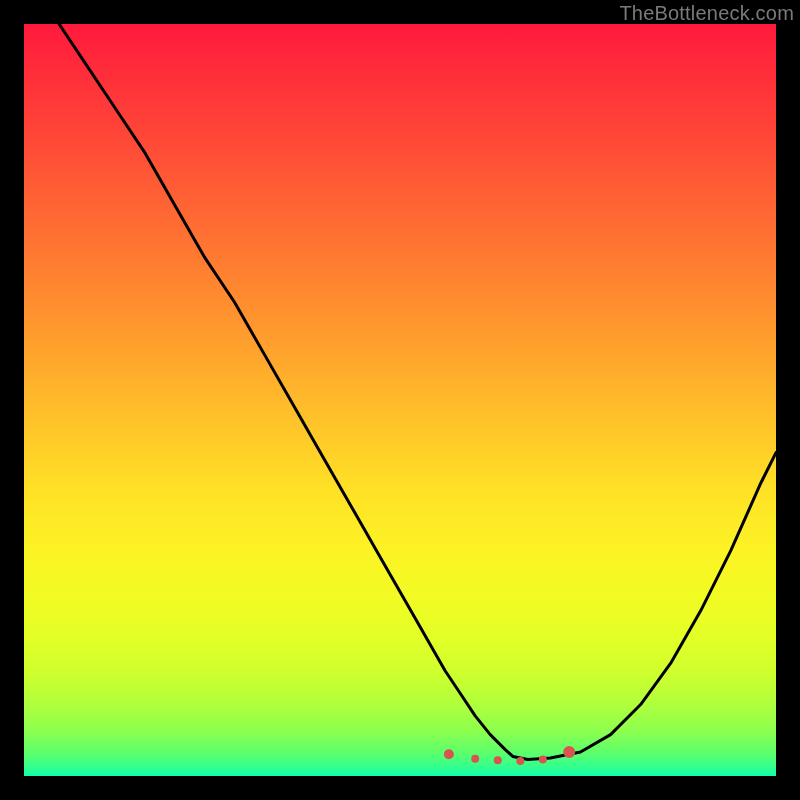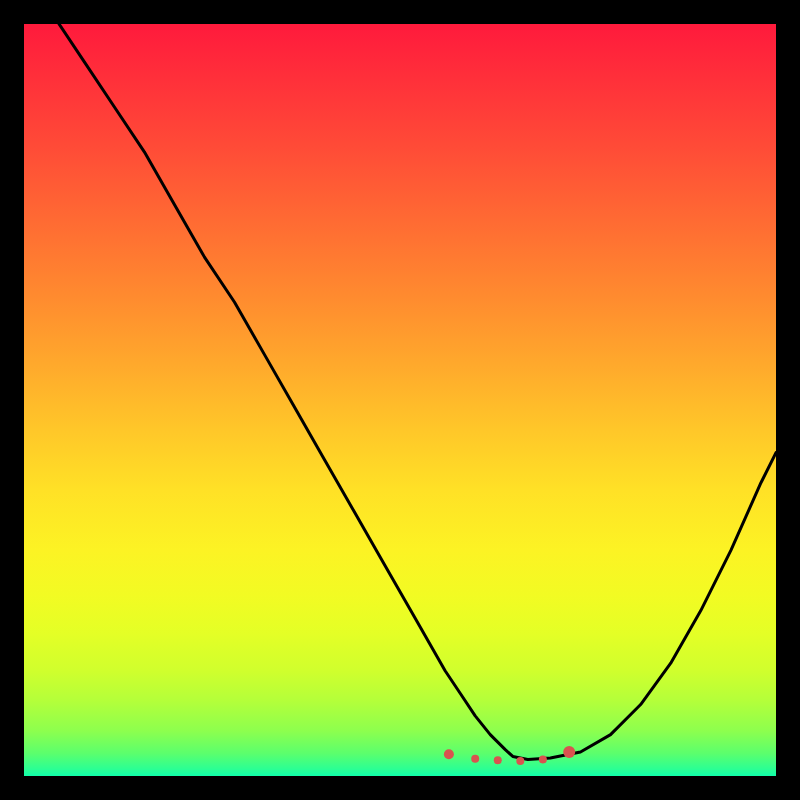--- a/index.html
+++ b/index.html
@@ -79,13 +79,14 @@
           <circle cx="424.88" cy="730.19" r="5" fill="#d9534f" stroke="#c9302c" stroke-width="0"></circle>
           <circle cx="451.20" cy="734.70" r="4" fill="#d9534f" stroke="#c9302c" stroke-width="0"></circle>
           <circle cx="473.76" cy="736.21" r="4" fill="#d9534f" stroke="#c9302c" stroke-width="0"></circle>
           <circle cx="496.32" cy="736.96" r="4" fill="#d9534f" stroke="#c9302c" stroke-width="0"></circle>
           <circle cx="518.88" cy="735.46" r="4" fill="#d9534f" stroke="#c9302c" stroke-width="0"></circle>
           <circle cx="545.20" cy="727.94" r="6" fill="#d9534f" stroke="#c9302c" stroke-width="0"></circle>
         </g>
     </svg>
   </div>
 
+  <div class="watermark">TheBottleneck.com</div>
 </div>
 
 </body></html>

